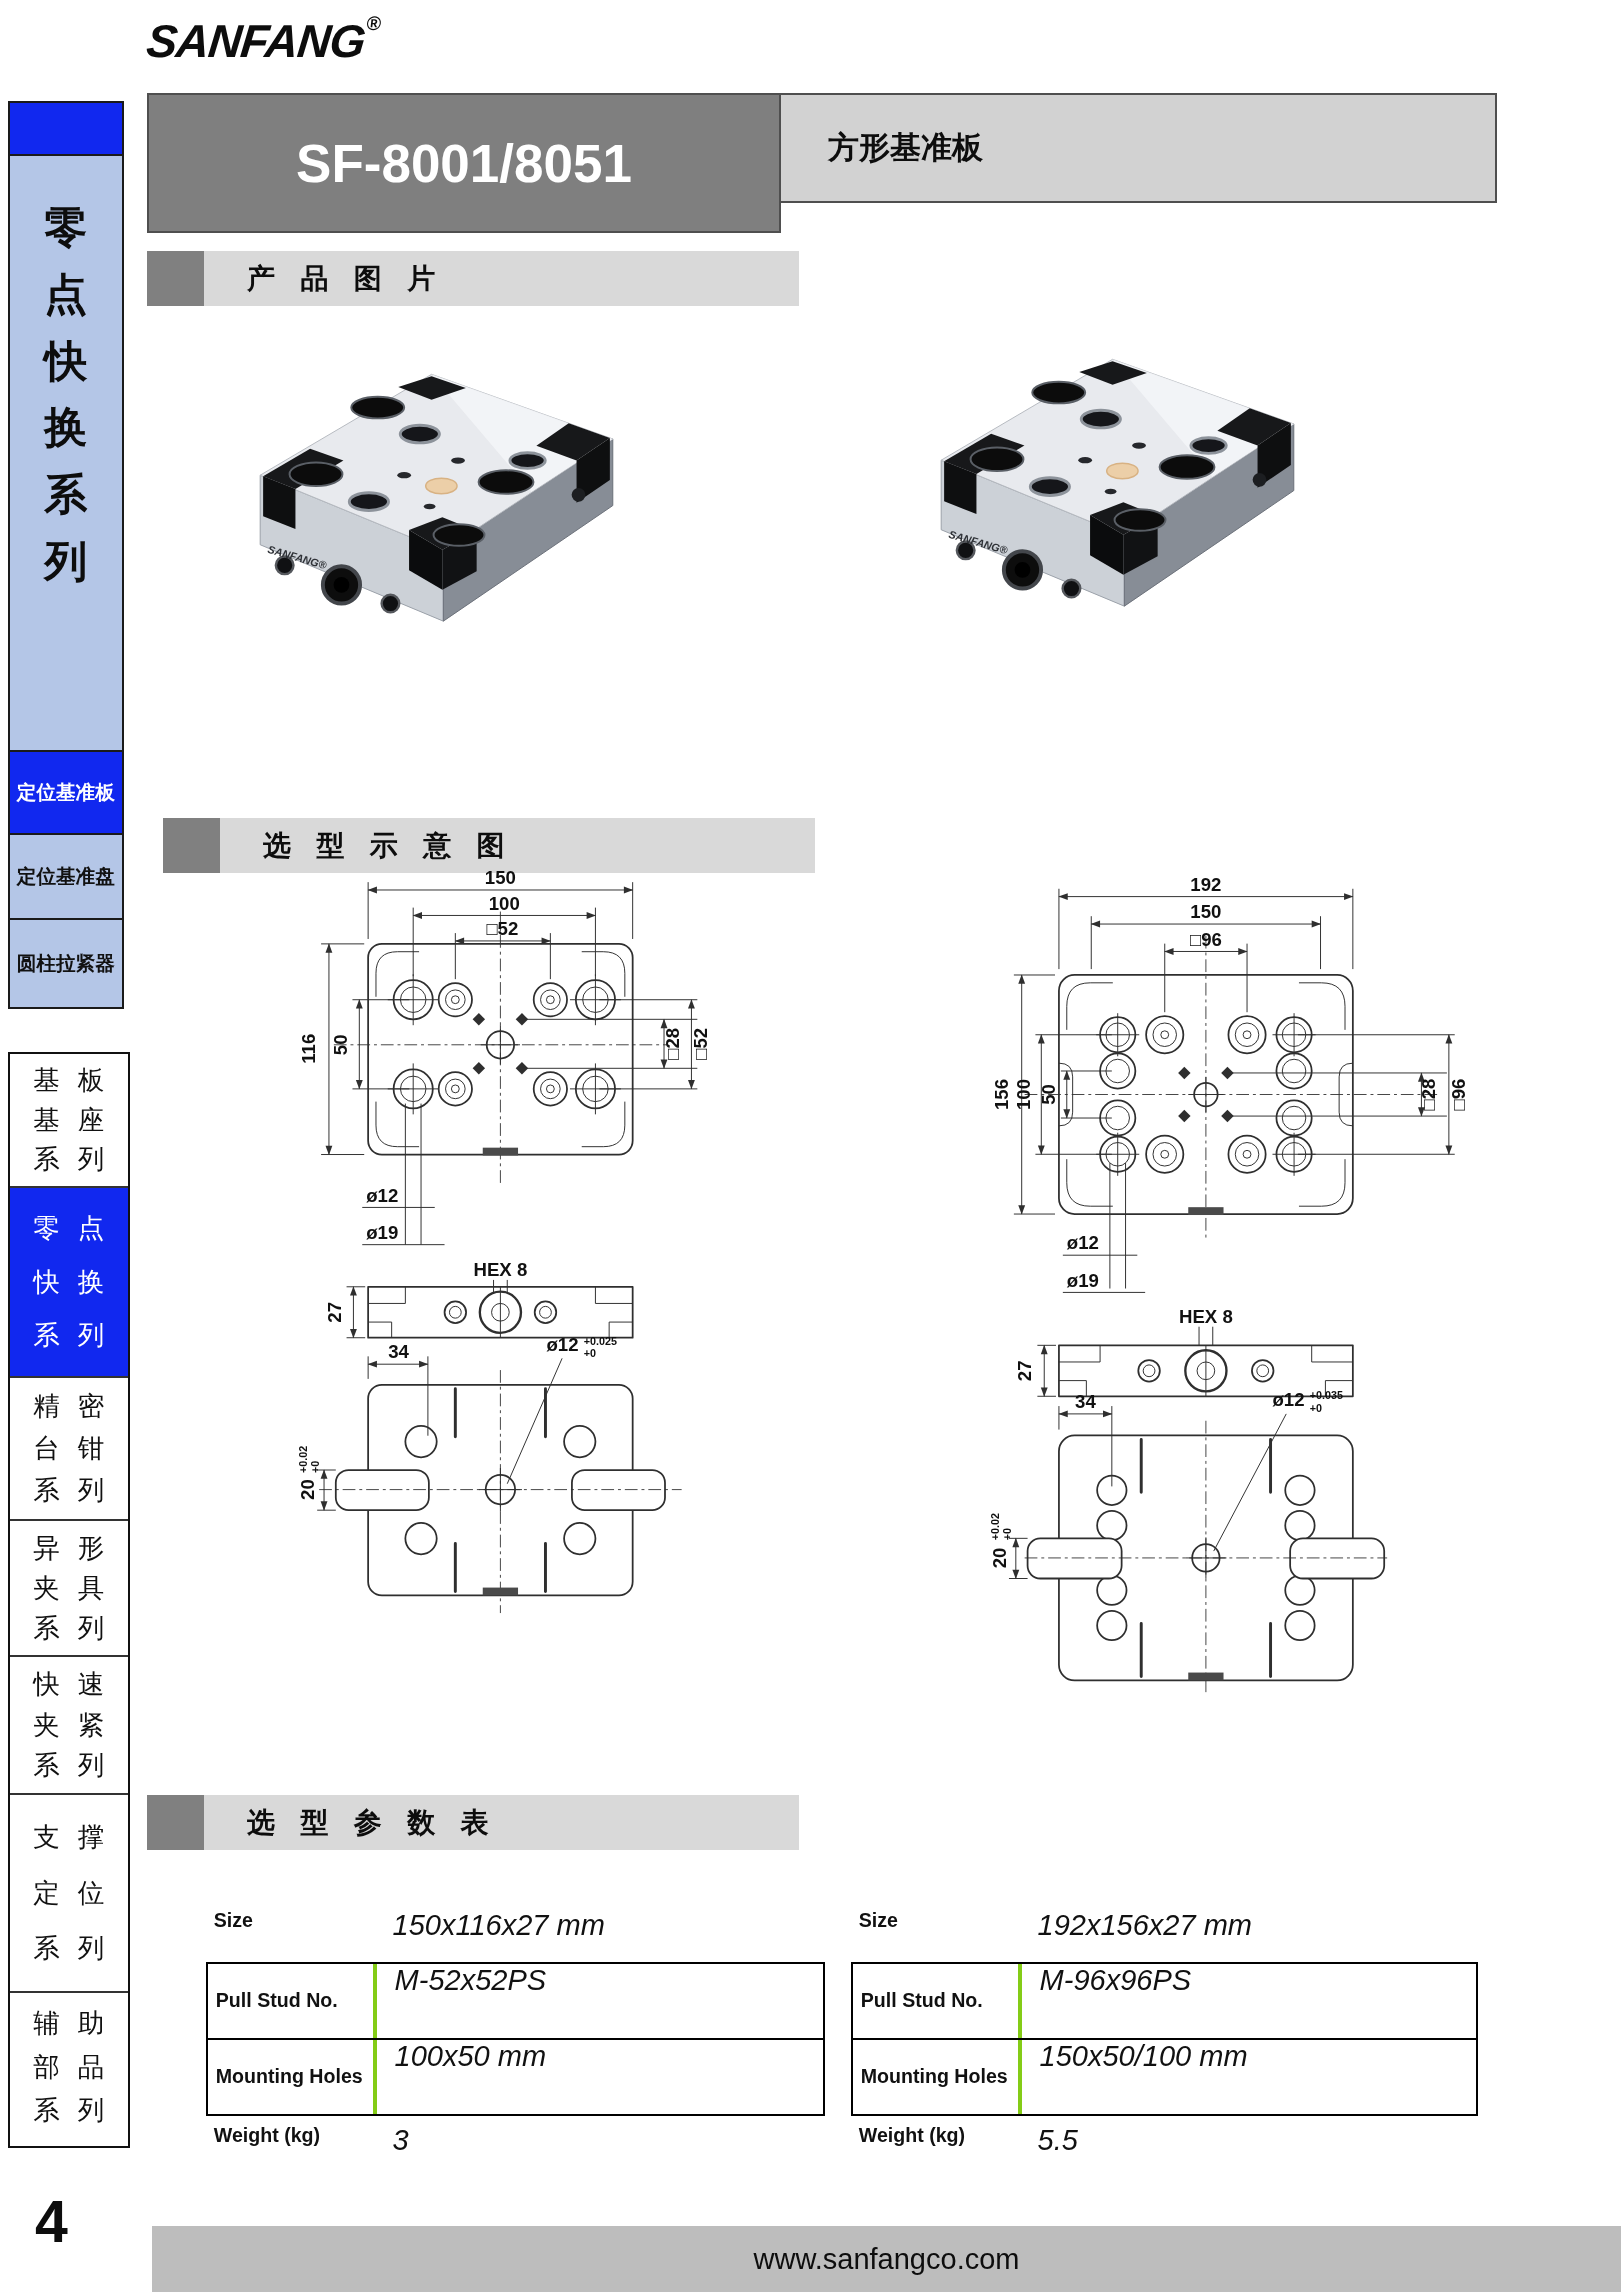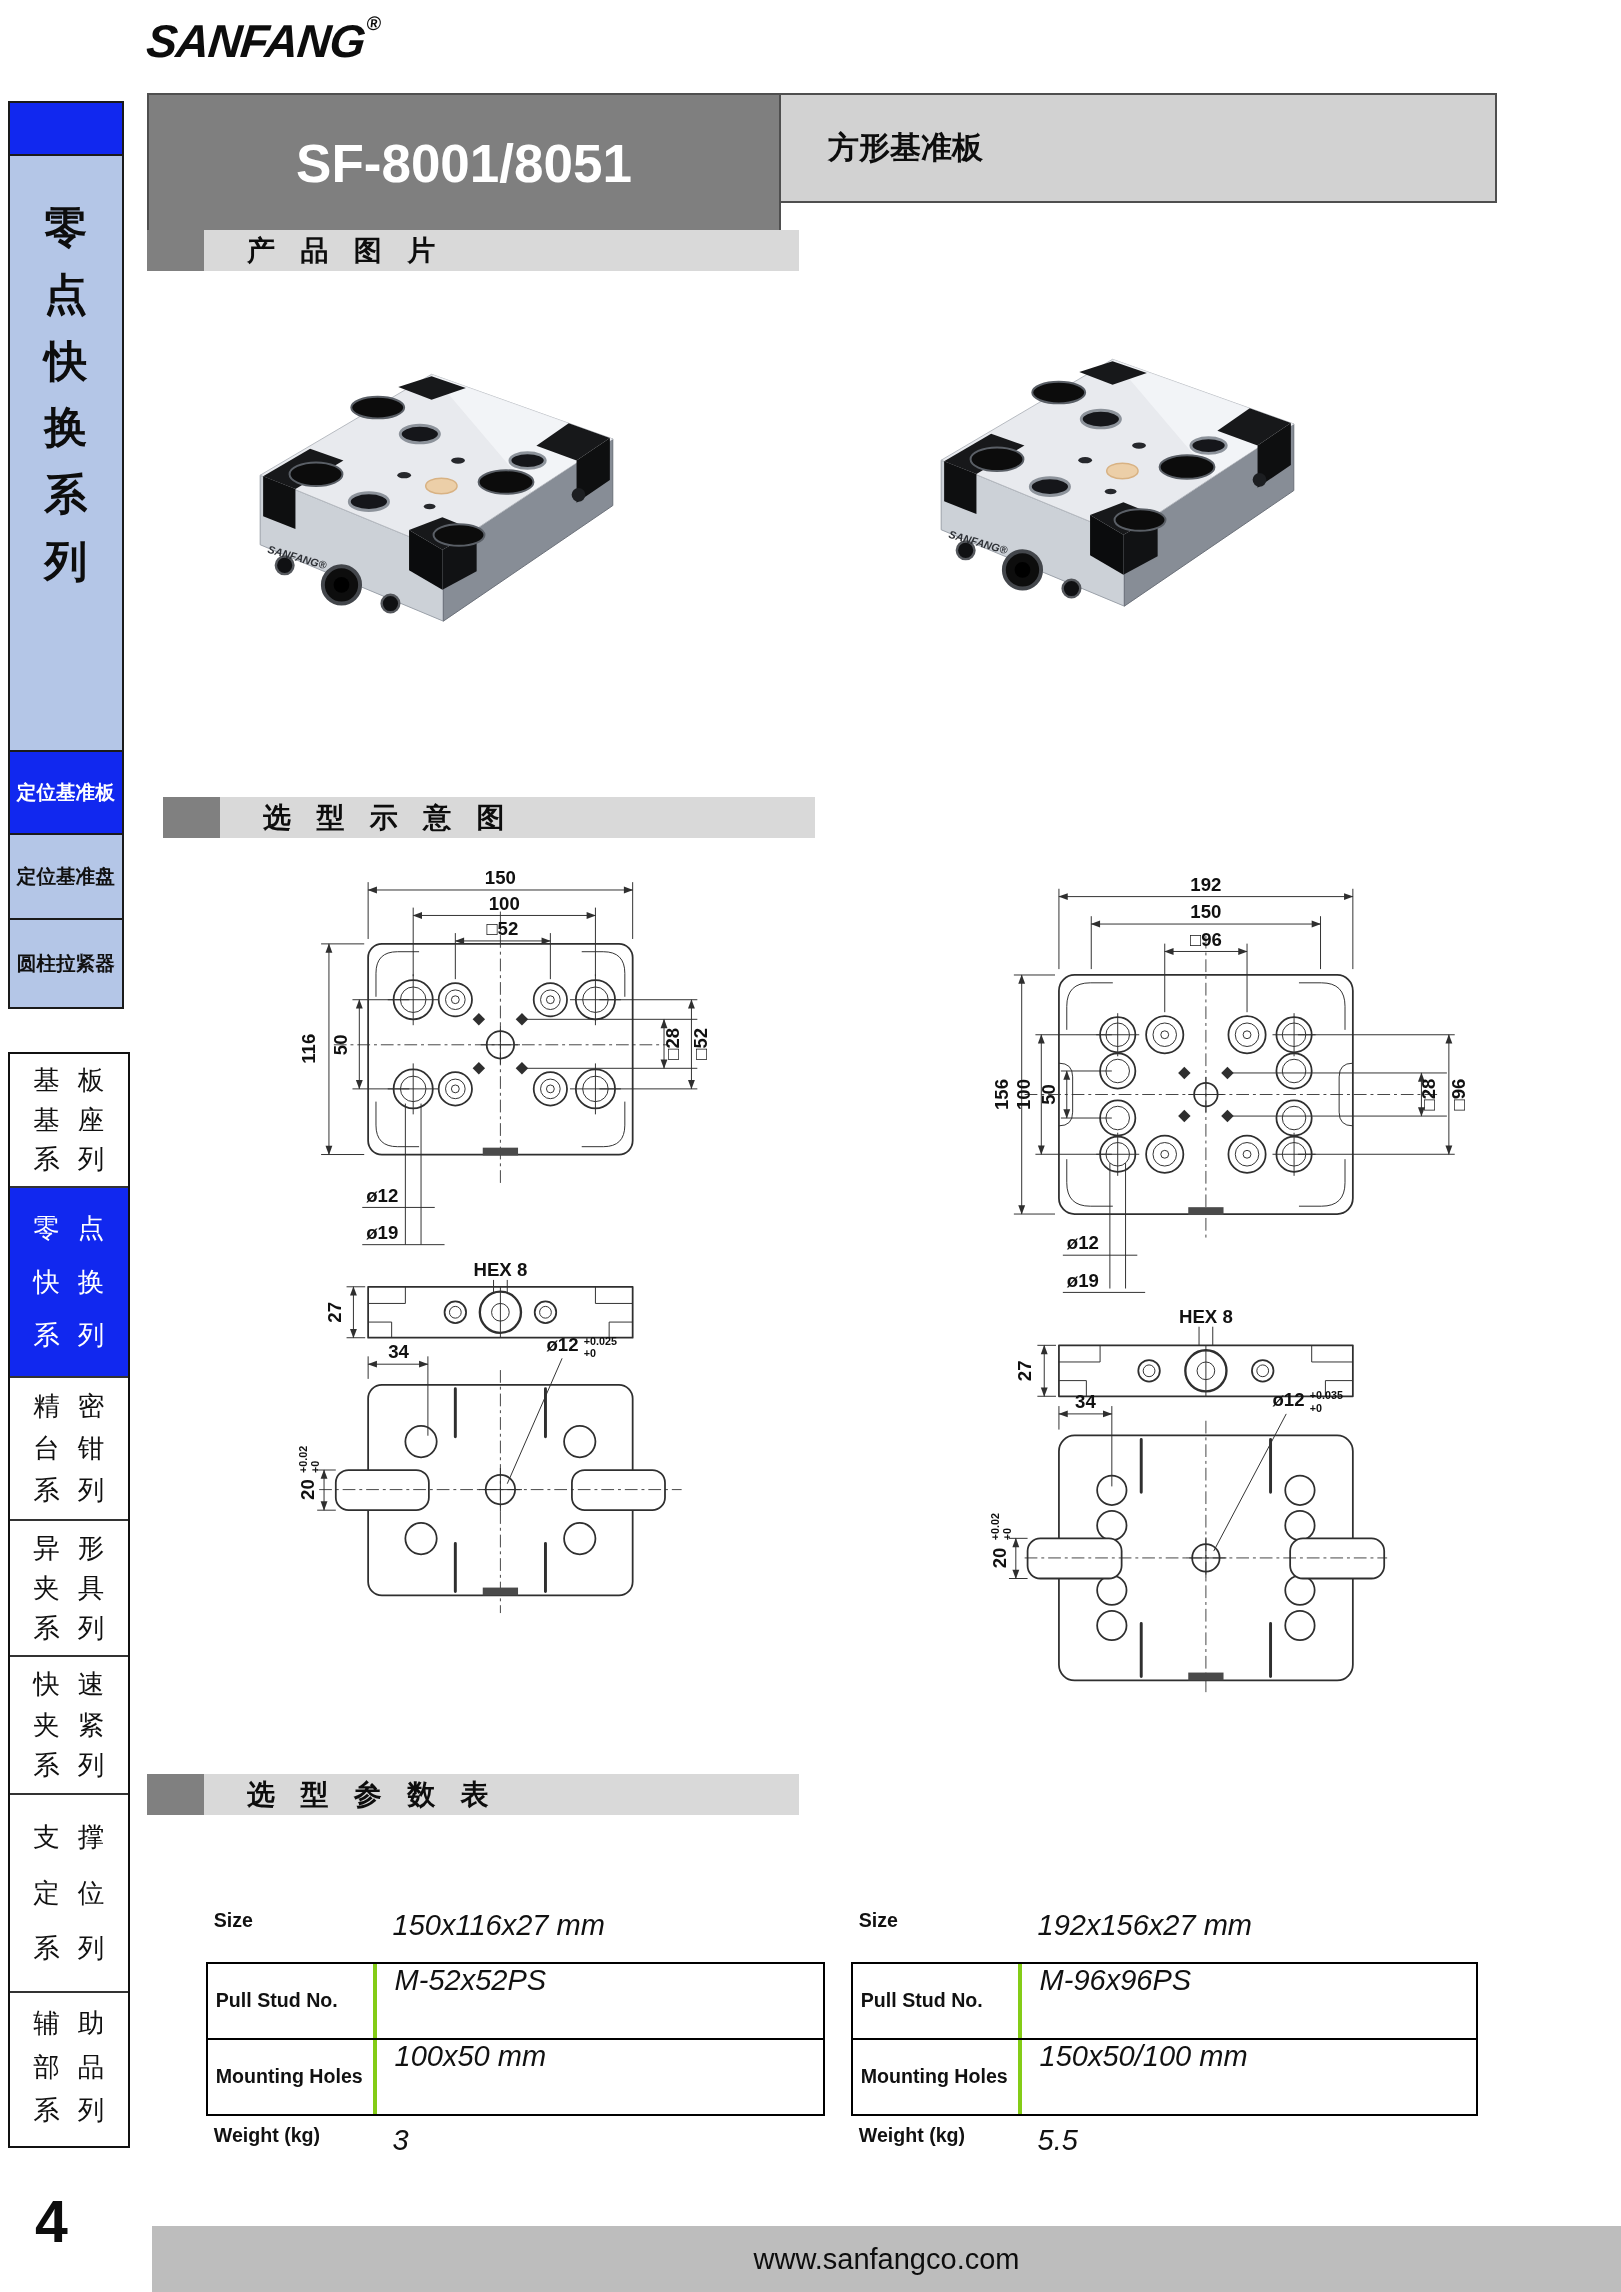--- a/index.html
+++ b/index.html
@@ -14,21 +14,21 @@
 
   
   .hdr-model{left:147px;top:93px;width:634px;height:140px;background:#7f7f7f;border:2px solid #4f4f4f;
              box-sizing:border-box;display:flex;align-items:center;justify-content:center;
              color:#fff;font-size:53px;font-weight:bold;}
   .hdr-title{left:781px;top:93px;width:716px;height:110px;background:#d2d2d2;border:2px solid #4f4f4f;
              border-left:none;box-sizing:border-box;display:flex;align-items:center;
              color:#0d0d0d;font-size:31px;font-weight:bold;padding-left:47px;}
 
   
-  .secbar{height:41px;display:flex;align-items:stretch;}
+  .secbar{height:55px;display:flex;align-items:stretch;margin-top:21px;}
   .secbar .sq{width:57px;background:#808080;flex:none;}
   .secbar .bar{flex:1;background:#d9d9d9;display:flex;align-items:center;
                font-size:28px;font-weight:bold;letter-spacing:8.8px;padding-left:43px;color:#0d0d0d;}
 
   
   .sb-bluebox{left:7.8px;top:101px;width:116px;height:55px;background:#1128ef;border:2px solid #1a1a1a;box-sizing:border-box;}
   .sb-panel{left:7.8px;top:154px;width:116px;height:855px;background:#b4c6e7;border:2px solid #1a1a1a;box-sizing:border-box;}
   .sb-title{position:absolute;left:0;top:43px;width:100%;display:flex;flex-direction:column;
             align-items:center;gap:8.8px;font-size:43px;font-weight:600;color:#0d0d0d;}
   .sb-tab{left:7.8px;width:116px;border:2px solid #1a1a1a;box-sizing:border-box;display:flex;

